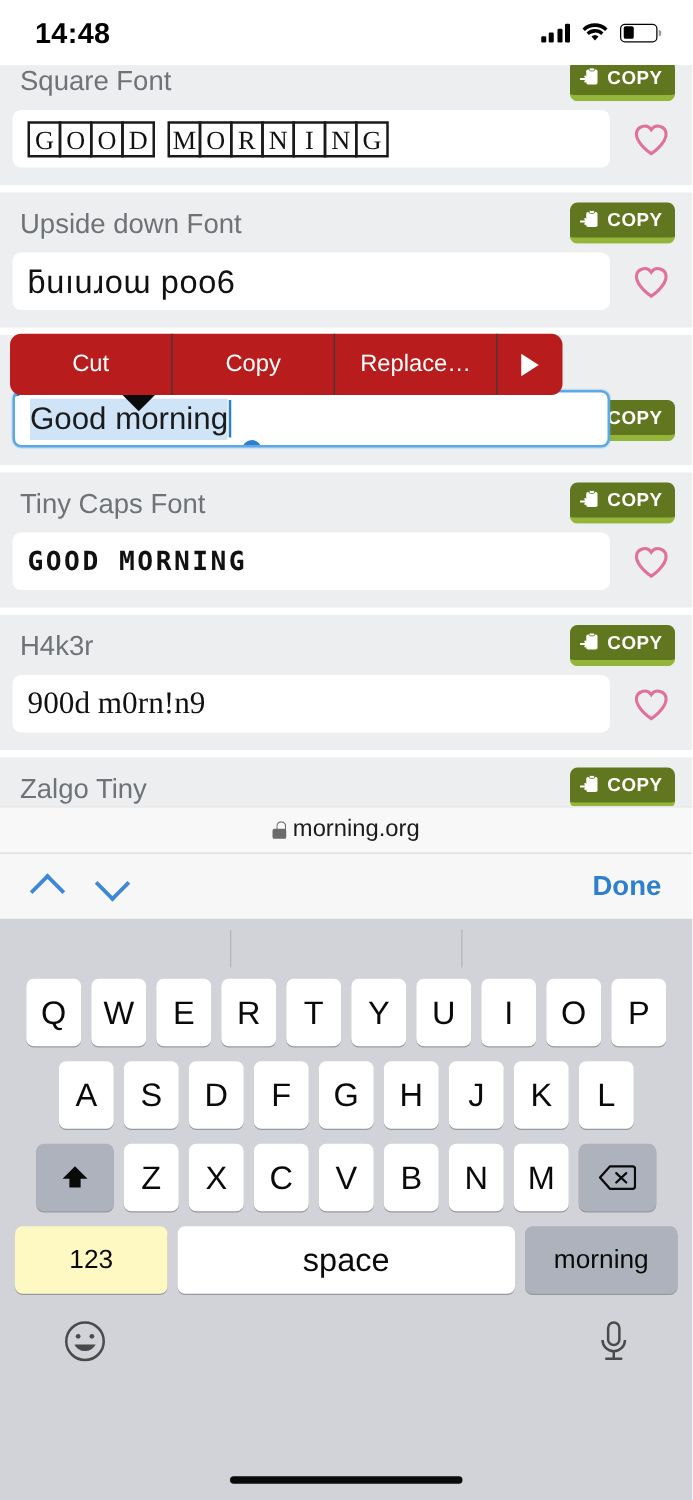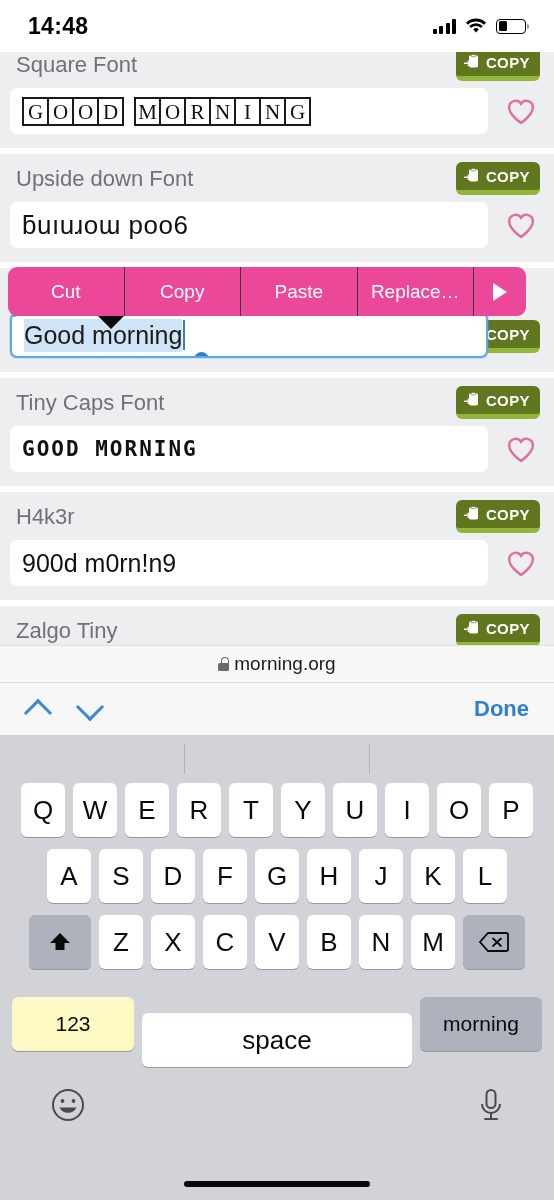--- a/index.html
+++ b/index.html
@@ -57,40 +57,40 @@
   
   .sqtext span.ch {
     display: inline-block; border: 2.2px solid #1a1a1a; width: 27px; height: 29px;
     line-height: 26px; text-align: center; font-size: 21px; margin-right: -2px;
     font-family: "Liberation Serif", serif;
   }
   .sqtext span.sp { display: inline-block; width: 12px; }
   .upside { font-size: 26px; letter-spacing: .5px; }
   .tinycaps { font-size: 21px; font-weight: bold; letter-spacing: 2px;
               font-family: "DejaVu Sans Mono", monospace; }
-  .hacker { font-size: 25px; font-family: Liberation Sans, sans-serif; }
+  .hacker { font-size: 25px; font-family: Liberation Serif, serif; }
 
   
   .field.focused {
     border: 2px solid #5aa9e6; background: #ffffff; position: relative;
     box-shadow: 0 0 0 1px rgba(90,169,230,.25);
   }
   .sel-text { background: #cfe4f7; color: #1b1b1b; font-size: 25px;
               padding: 2px 0; position: relative; }
   .caret { display:inline-block; width: 2px; height: 30px; background:#2f7fd0;
            vertical-align: middle; margin-left: 1px; }
   .handle { position: absolute; width: 15px; height: 15px; border-radius: 50%;
             background: #2f7fd0; }
   .handle.start { left: -7px; top: -12px; }
   .handle.end { left: 182px; bottom: -11px; }
 
   
   .edit-menu {
-    position: absolute; left: 8px; top: 267px; width: 518px; height: 49px;
-    background: #ec4899; border-radius: 9px; display: flex; align-items: stretch;
+    position: absolute; left: 8px; top: 267px; width: 442px; height: 49px;
+    background: #b91c1c; border-radius: 9px; display: flex; align-items: stretch;
     z-index: 20;
   }
   .edit-menu .mi {
     flex: 1; display: flex; align-items: center; justify-content: center;
     color: #fff; font-size: 19px; border-right: 1px solid #3a3a3a;
   }
   .edit-menu .mi:last-child { border-right: none; flex: 0 0 52px; }
   .menu-tail { position: absolute; left: 98px; top: 316px; width: 0; height: 0;
                border-left: 13px solid transparent; border-right: 13px solid transparent;
                border-top: 13px solid #0b0b0b; z-index: 21; }
@@ -138,21 +138,21 @@
   .krow { display: flex; justify-content: center; align-items: center;
           gap: 8px; margin-bottom: 12px; }
   .key {
     background: #ffffff; border-radius: 6px; width: 44px; height: 54px;
     display: flex; align-items: center; justify-content: center;
     font-size: 26px; color: #0a0a0a; box-shadow: 0 1px 0 rgba(0,0,0,.28);
   }
   .krow.r2 { padding: 0 22px; }
   .krow.r3 { padding: 0 2px; }
   .key.wide { width: 62px; background: #adb2bd; }
-  .key.space { width: 270px; margin-top: 32px; }
+  .key.space { width: 270px; }
   .key.fn { width: 122px; background: #fef9c3; font-size: 21px; }
   .key.ret { width: 122px; background: #adb2bd; font-size: 21px; }
   .shift-ico { width: 24px; height: 26px; }
   .bksp-ico { width: 30px; height: 22px; }
   .kb-bottom { display: flex; align-items: center; justify-content: space-between;
                padding: 6px 48px 0 48px; }
   .home-ind { position: absolute; bottom: 13px; left: 50%; transform: translateX(-50%);
               width: 186px; height: 6px; background: #0a0a0a; border-radius: 3px; }
 </style>
 </head>
@@ -308,21 +308,20 @@
           <path d="M0.6 9.2h5.2M4.2 7.2l2 2-2 2" stroke="#fff" stroke-width="1.5" fill="none" stroke-linecap="round"></path>
         </svg>
         <span>COPY</span>
       </div>
     </div>
   </div>
 
   <div class="edit-menu">
     <div class="mi">Cut</div>
     <div class="mi">Copy</div>
-    <div class="mi">Paste</div>
     <div class="mi">Replace…</div>
     <div class="mi">
       <span class="tri-right"></span>
     </div>
   </div>
   <div class="menu-tail"></div>
 
   <div class="urlbar">
     <span class="lock"></span>
     <span class="u">morning.org</span>

